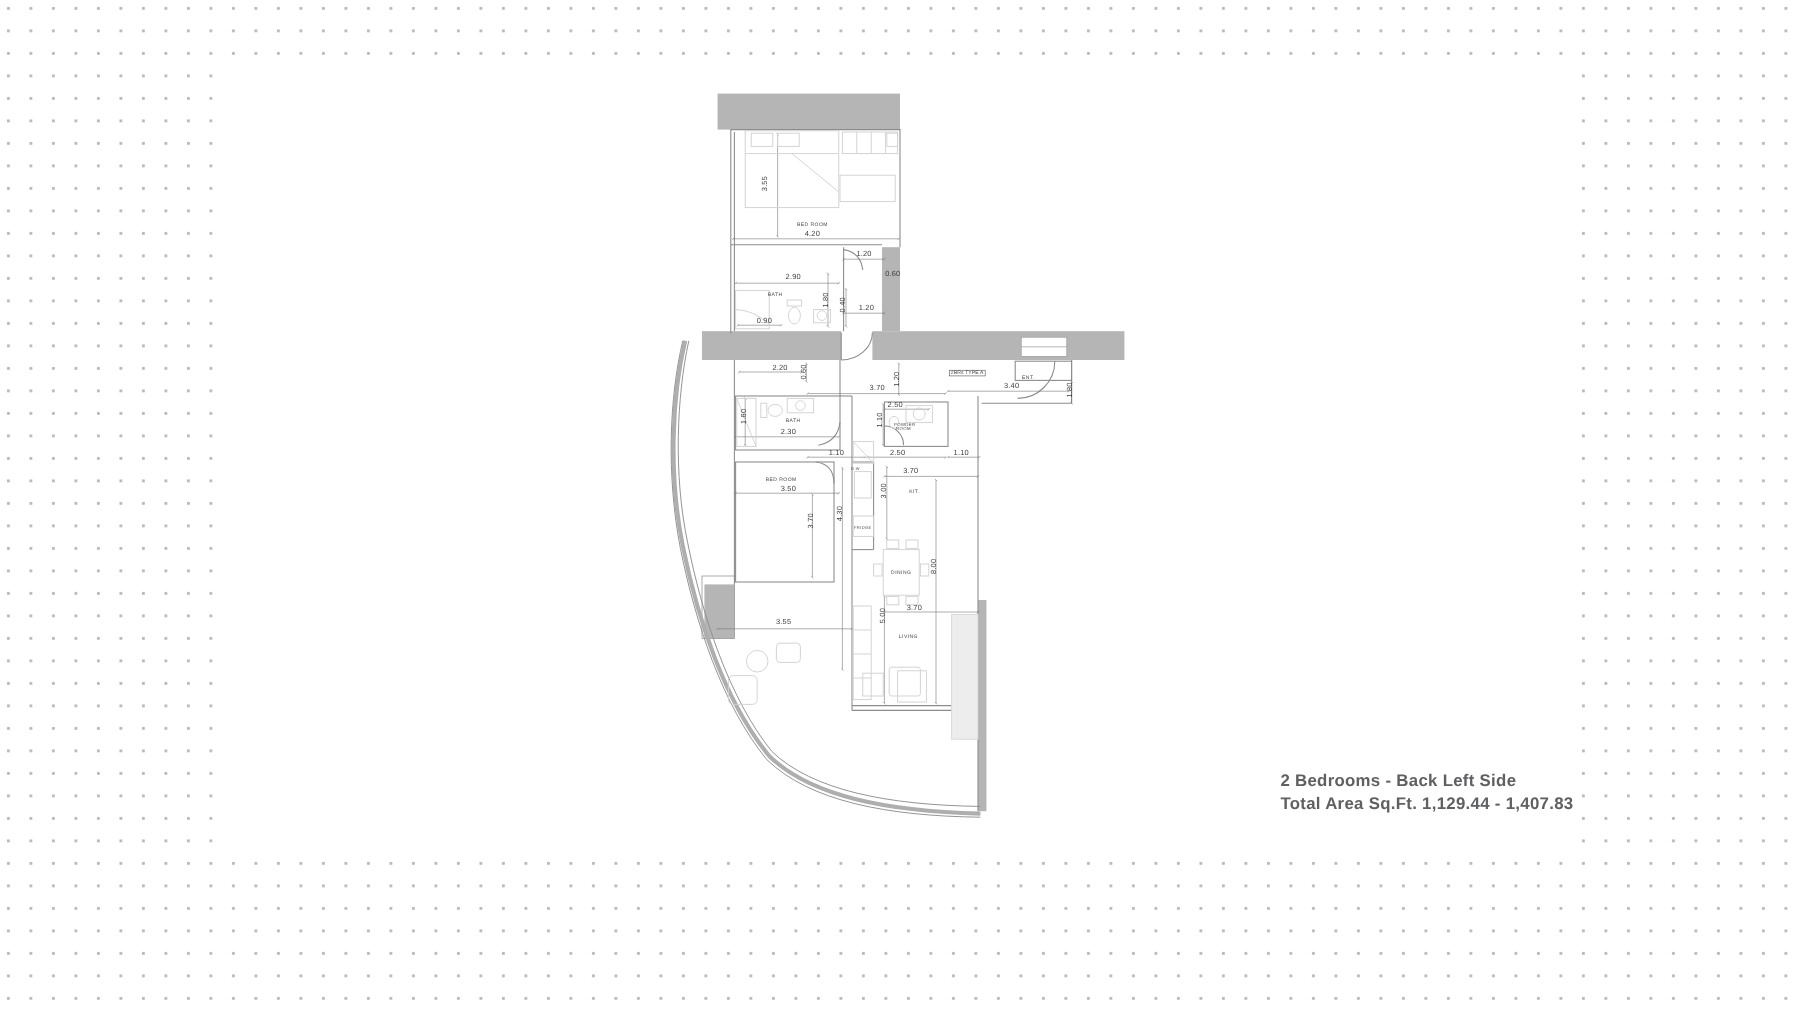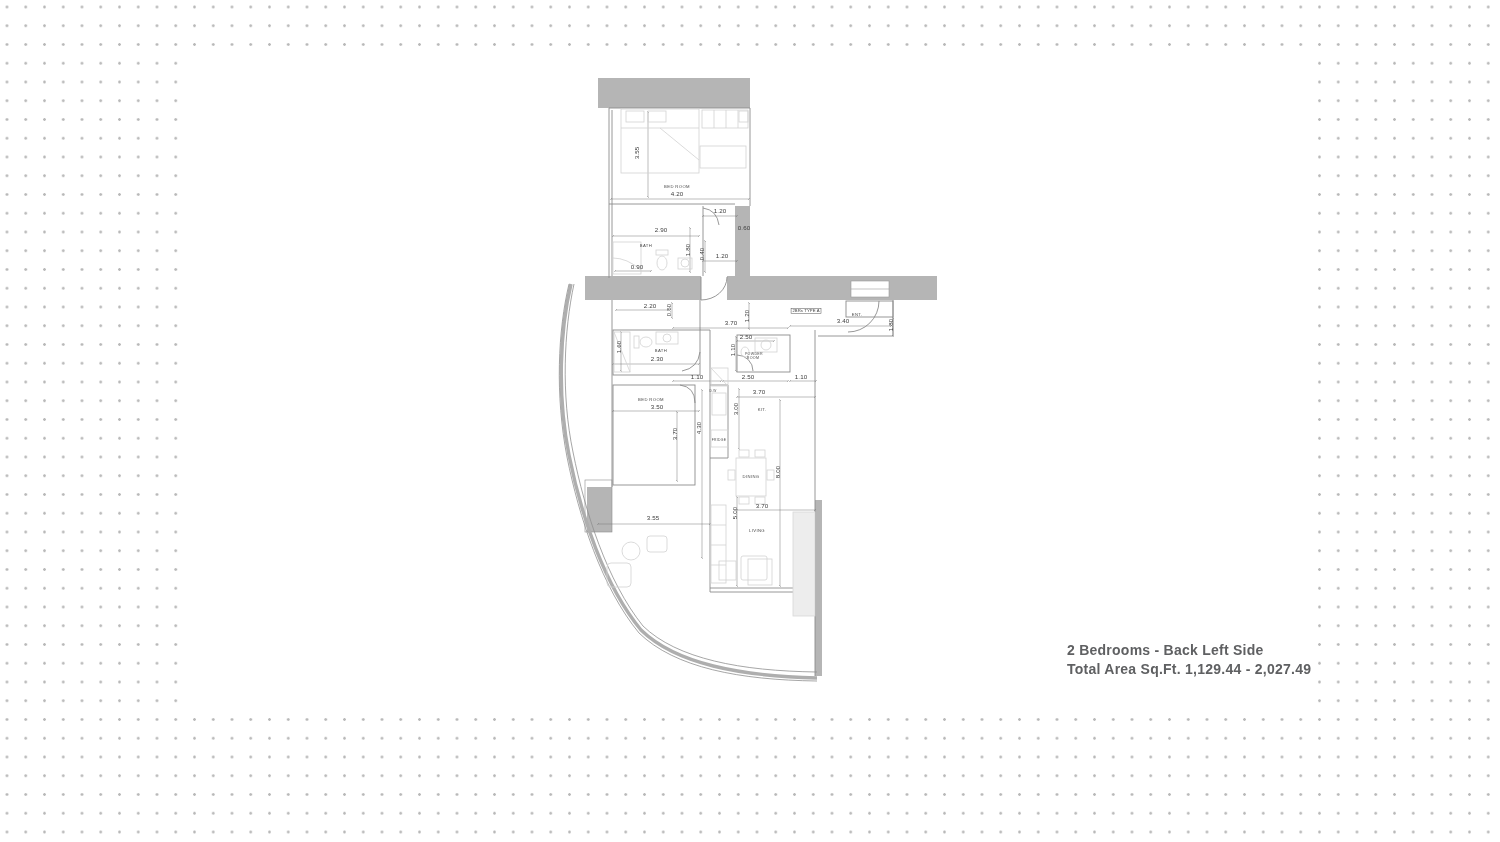--- a/index.html
+++ b/index.html
@@ -219,15 +219,15 @@
       <span class="pl room" style="left: 651px; top: 400px; transform: translate(-50%, -50%) rotate(0deg) scale(0.525);">BED ROOM</span>
       <span class="pl room" style="left: 713px; top: 391px; transform: translate(-50%, -50%) rotate(0deg) scale(0.4);">D.W</span>
       <span class="pl room" style="left: 719px; top: 440px; transform: translate(-50%, -50%) rotate(0deg) scale(0.425);">FRIDGE</span>
       <span class="pl room" style="left: 751px; top: 477px; transform: translate(-50%, -50%) rotate(0deg) scale(0.525);">DINING</span>
       <span class="pl room" style="left: 757px; top: 531px; transform: translate(-50%, -50%) rotate(0deg) scale(0.525);">LIVING</span>
       <span class="pl unit" style="left: 806px; top: 311px; transform: translate(-50%, -50%) rotate(0deg) scale(0.525);">2BRs TYPE A</span>
     </div>
 
   <div id="caption">
     <div>2 Bedrooms - Back Left Side</div>
-    <div>Total Area Sq.Ft. 1,129.44 - 2,027.49</div>
+    <div>Total Area Sq.Ft. 1,129.44 - 1,407.83</div>
   </div>
 </div>
 
 </body></html>

